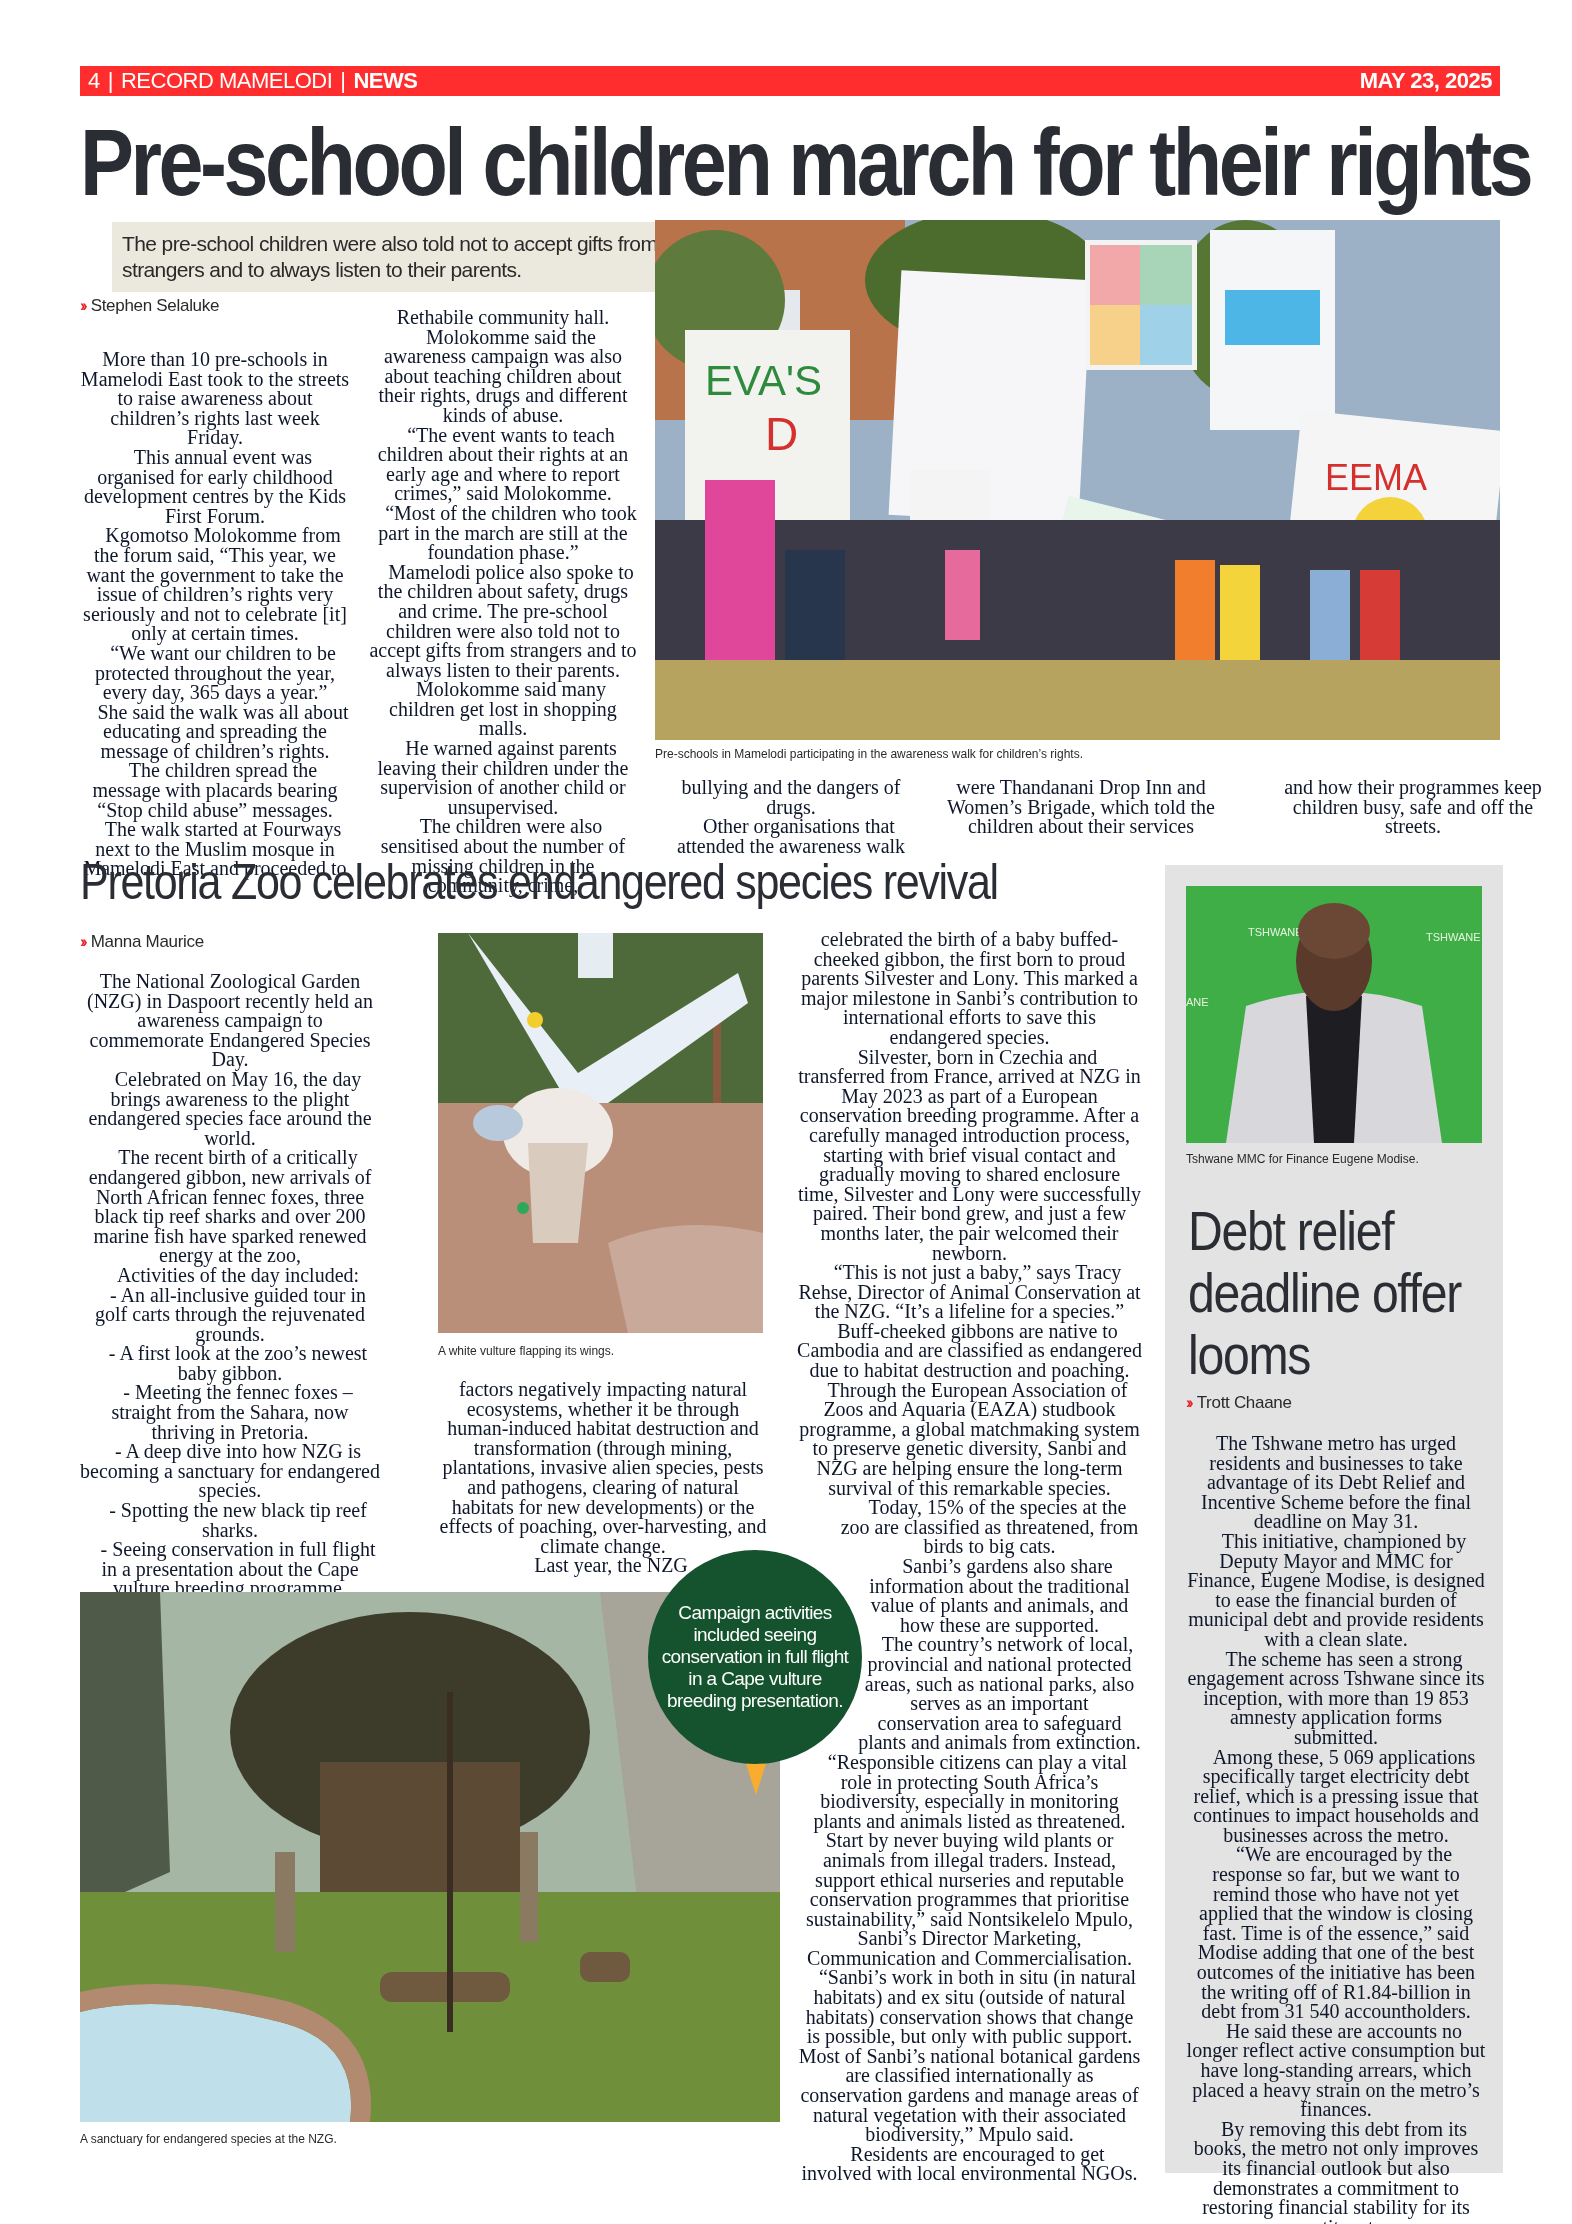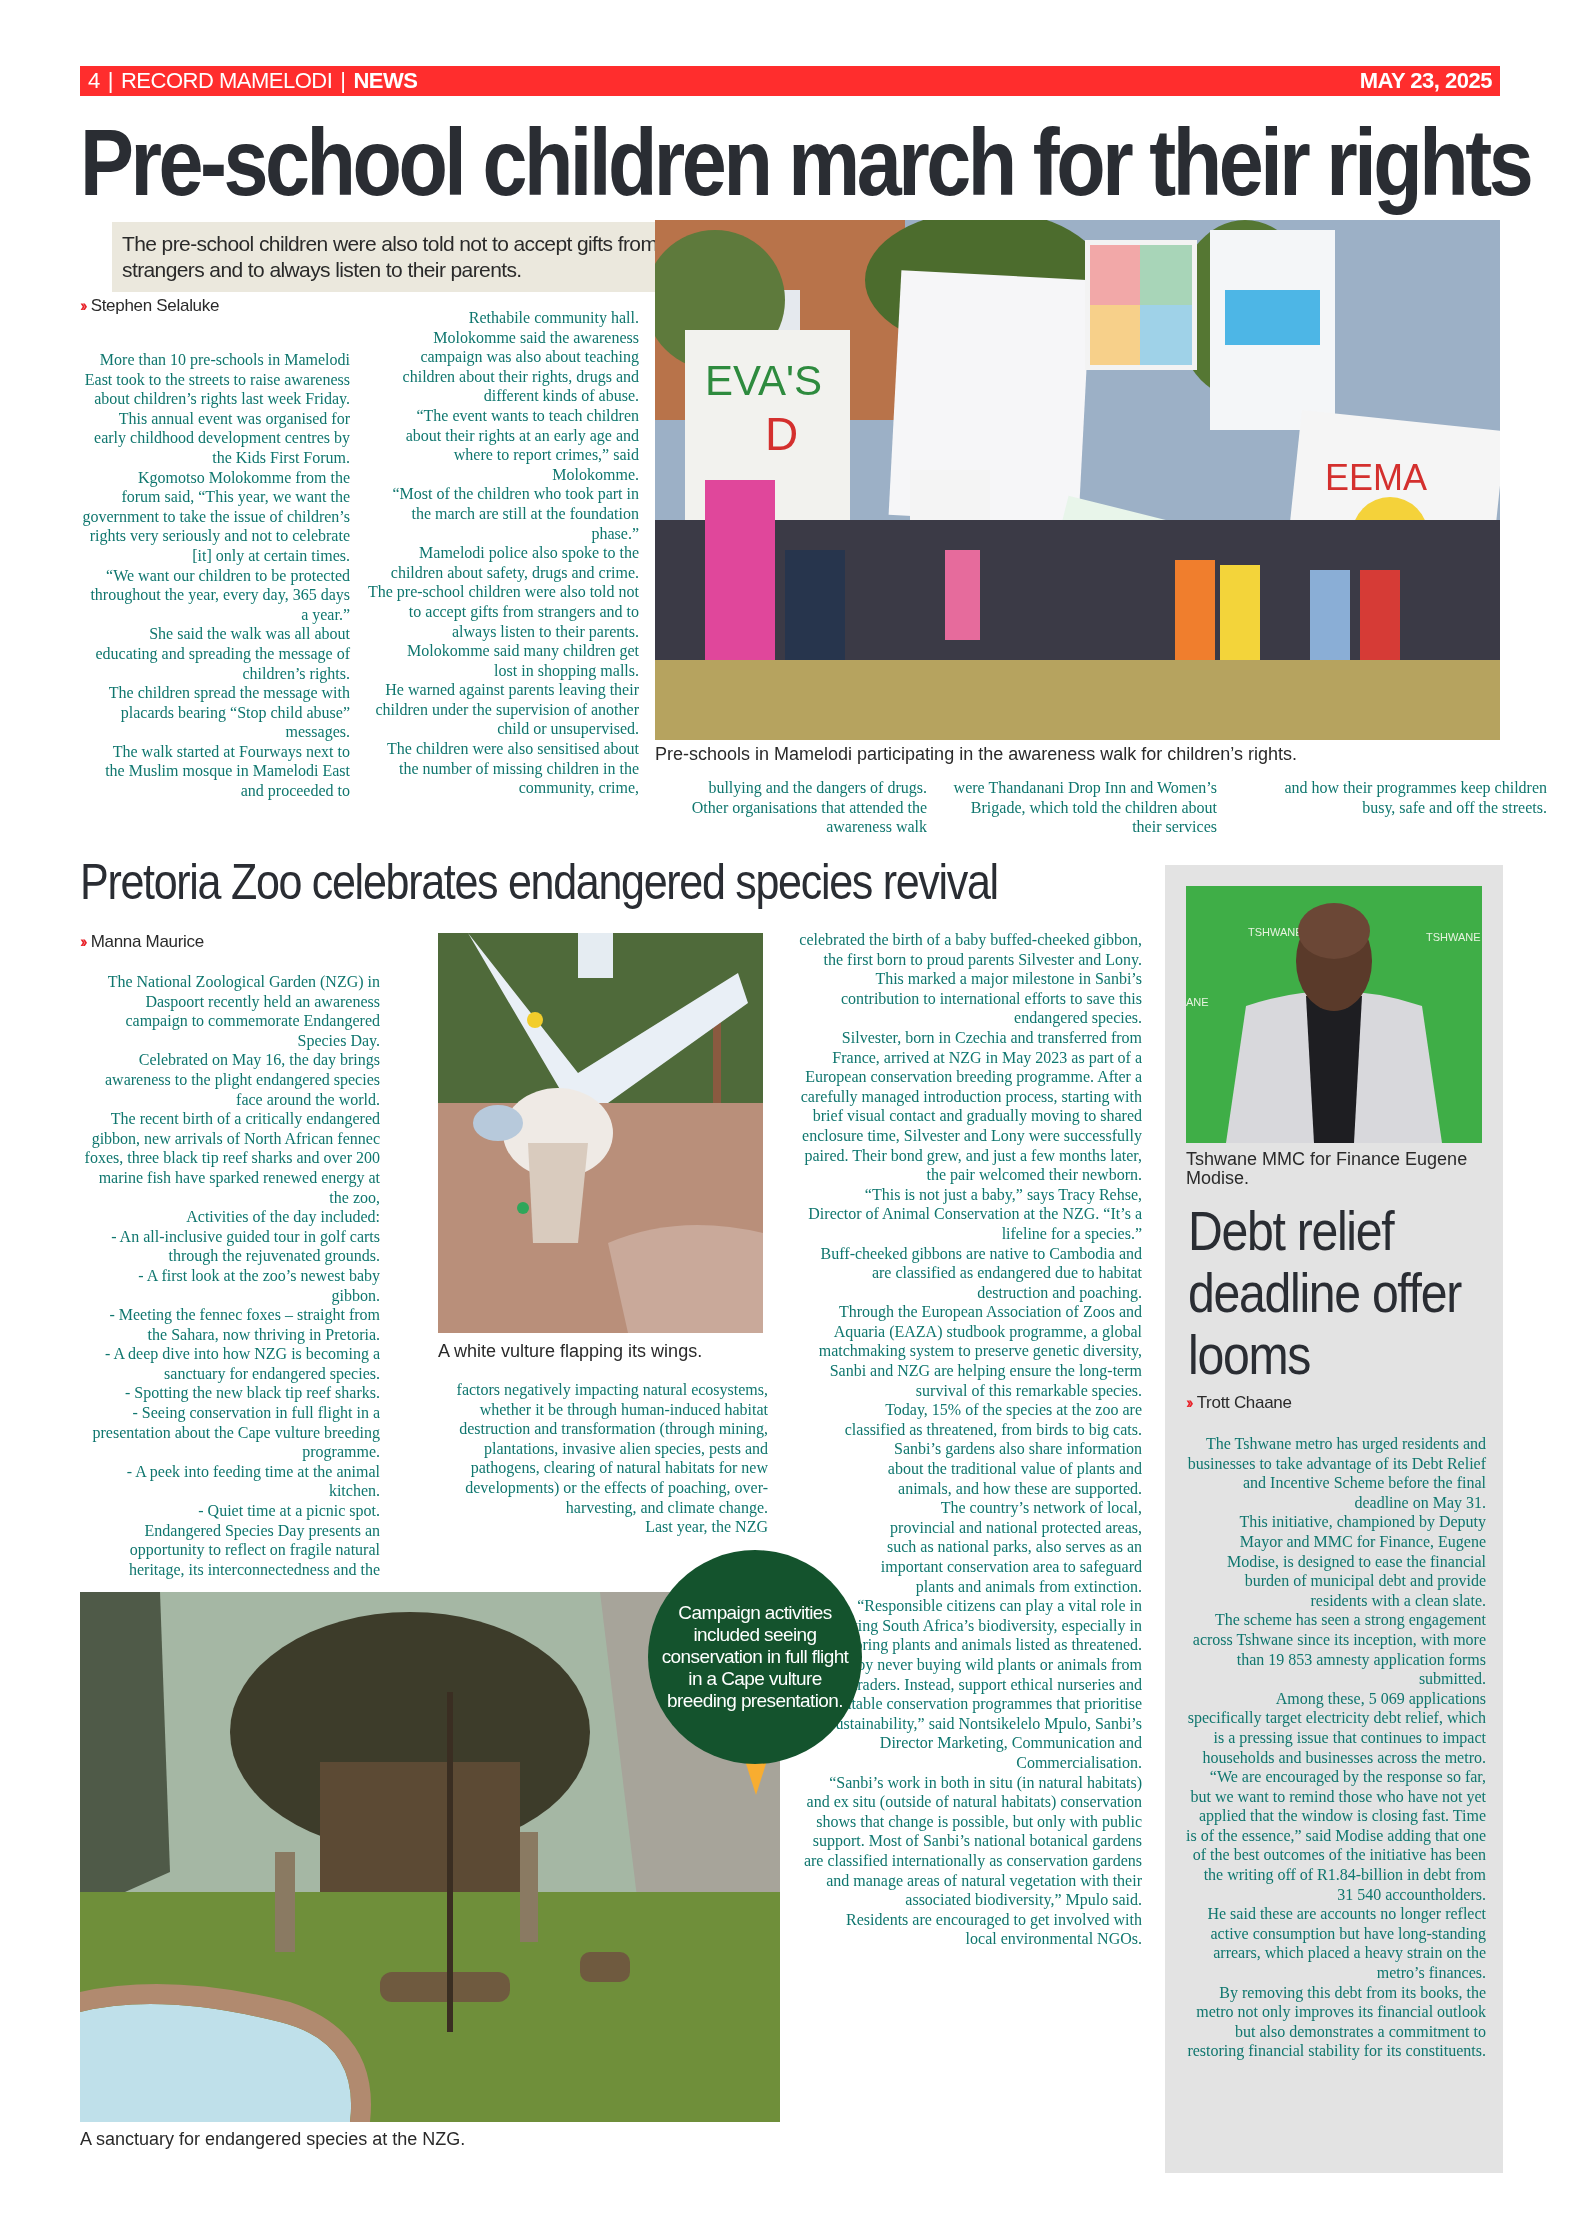--- a/index.html
+++ b/index.html
@@ -6,25 +6,25 @@
   body{width:1572px;height:2224px;position:relative;overflow:hidden;font-family:"Liberation Serif",serif;color:#2b2b2b;}
   .abs{position:absolute;}
   .header-bar{left:80px;top:66px;width:1420px;height:30px;background:#ff2d2d;color:#fff;font-family:"Liberation Sans",sans-serif;font-size:22px;line-height:30px;display:flex;align-items:center;justify-content:space-between;padding:0 8px;box-sizing:border-box;transform-origin:left;}
   .header-bar .left{display:flex;gap:8px;align-items:center;letter-spacing:-0.5px;}
   .header-bar .left b{font-weight:bold;}
   .header-bar .date{font-weight:bold;letter-spacing:-0.5px;}
   .headline-main{left:80px;top:108px;width:1420px;font-family:"Liberation Sans",sans-serif;font-weight:bold;font-size:94px;line-height:110px;color:#2a2d33;letter-spacing:-4px;white-space:nowrap;transform:scaleX(0.86);transform-origin:left;}
   .pullquote{left:80px;top:222px;width:556px;height:70px;background:#ebe8dd;font-family:Liberation Sans, sans-serif;font-size:21px;line-height:26px;color:#2a2a2a;padding:9px 10px;box-sizing:border-box;letter-spacing:-0.6px;margin-left:32px;}
   .byline{font-family:"Liberation Sans",sans-serif;font-size:17px;color:#2a2a2a;display:flex;align-items:center;gap:6px;letter-spacing:-0.3px;}
   .byline .chev{color:#e8232a;font-weight:bold;font-size:16px;letter-spacing:-3px;}
-  .col{font-size:16px;line-height:19.6px;color:#0f766e;text-align:right;}
+  .col{font-size:20px;line-height:19.6px;color:#0f172a;text-align:center;}
   .col p{margin:0;text-indent:16px;}
   .col p.first{text-indent:0;}
   .photo{overflow:hidden;}
-  .caption{font-family:"Liberation Sans",sans-serif;font-size:18px;color:#2a2a2a;line-height:19px;}
+  .caption{font-family:"Liberation Sans",sans-serif;font-size:12px;color:#2a2a2a;line-height:19px;}
   .headline-zoo{left:80px;top:852px;font-family:"Liberation Sans",sans-serif;font-size:50px;line-height:60px;color:#2a2d33;letter-spacing:-1.5px;white-space:nowrap;transform:scaleX(0.86);transform-origin:left;}
   .sidebar{left:1165px;top:865px;width:338px;height:1308px;background:#e3e3e3;}
   .headline-debt{left:1188px;top:1200px;font-family:"Liberation Sans",sans-serif;font-size:56px;line-height:62px;color:#2a2d33;letter-spacing:-1.5px;transform:scaleX(0.86);transform-origin:left;}
   .bubble{left:648px;top:1550px;width:214px;height:214px;border-radius:50%;background:#14532d;color:#fff;font-family:"Liberation Sans",sans-serif;font-size:19px;line-height:22px;text-align:center;display:flex;align-items:center;justify-content:center;padding:0 6px;box-sizing:border-box;letter-spacing:-0.6px;}
   .bubble-tail{left:740px;top:1745px;width:0;height:0;border-left:16px solid transparent;border-right:16px solid transparent;border-top:50px solid #f8ad30;}
 </style>
 </head>
 <body>
 
 <div class="abs header-bar">

